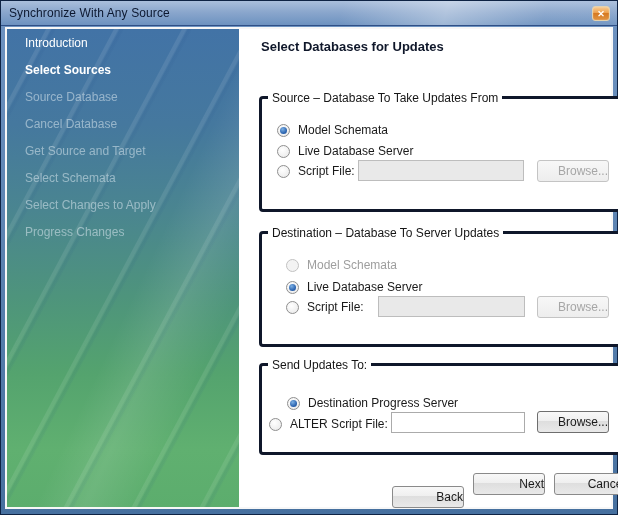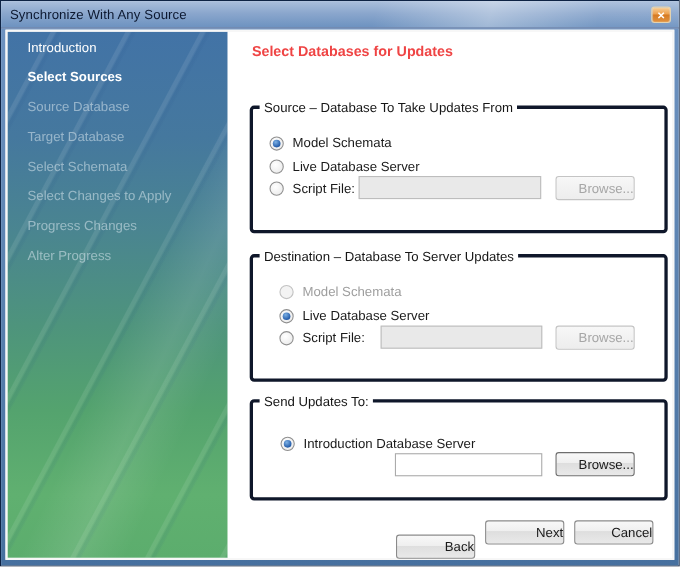--- a/index.html
+++ b/index.html
@@ -41,21 +41,21 @@
     padding:1px 4px 5px 4px;
   }
   .content-box {
     width:100%; height:100%;
     border:2px solid #f7f7f7;
     display:flex; background:#fff;
   }
 
   
   .sidebar {
-    width:200px; position:relative; overflow:hidden; flex:none;
+    width:232px; position:relative; overflow:hidden; flex:none;
     background:linear-gradient(180deg,#4273a6 0%,#45789e 20%,#4a8590 38%,#4e947c 56%,#54a36e 72%,#60b070 88%,#5cad6d 100%);
   }
   .sidebar::before {
     content:""; position:absolute; inset:0; pointer-events:none;
     background:
       linear-gradient(115deg, rgba(255,255,255,0) 55%, rgba(255,255,255,0.10) 66%, rgba(255,255,255,0) 78%),
       repeating-linear-gradient(118deg, rgba(255,255,255,0) 0px, rgba(255,255,255,0) 34px,
         rgba(255,255,255,0.09) 35px, rgba(255,255,255,0.09) 38px,
         rgba(30,70,130,0.08) 40px, rgba(30,70,130,0.08) 42px,
         rgba(255,255,255,0) 44px, rgba(255,255,255,0) 60px);
@@ -65,21 +65,21 @@
     height:27px; display:flex; align-items:center; padding-left:18px;
     font-size:12px; color:#ffffff; white-space:nowrap;
   }
   .step.current { font-weight:bold; }
   .step.pending { color:rgba(219,231,238,0.55); }
 
   
   .main { flex:1; position:relative; background:#fff; }
   .heading {
     position:absolute; left:22px; top:10px;
-    font-size:13px; font-weight:bold; color:#ef4444;
+    font-size:13px; font-weight:bold; color:#0f172a;
   }
 
   .group {
     position:absolute; left:20px; width:380px;
     border:3px solid #0f172a; border-radius:4px; background:#fff;
   }
   .group-label {
     position:absolute; top:-8px; left:6px;
     background:#fff; padding:0 4px; font-size:12px; color:#161616; white-space:nowrap;
   }
@@ -148,25 +148,25 @@
   </div>
 
   <div class="body-frame">
     <div class="content-box">
 
       <div class="sidebar">
         <div class="steps">
           <div class="step done">Introduction</div>
           <div class="step current">Select Sources</div>
           <div class="step pending">Source Database</div>
-          <div class="step pending">Target Database</div>
+          <div class="step pending">Cancel Database</div>
+          <div class="step pending">Get Source and Target</div>
           <div class="step pending">Select Schemata</div>
           <div class="step pending">Select Changes to Apply</div>
           <div class="step pending">Progress Changes</div>
-          <div class="step pending">Alter Progress</div>
         </div>
       </div>
 
       <div class="main">
 
         <div class="heading">Select Databases for Updates</div>
 
         <div class="group g1">
           <span class="group-label">Source – Database To Take Updates From</span>
           <label class="row" style="left:15px; top:21px;">
@@ -200,21 +200,25 @@
             <span class="lbl">Script File:</span>
           </label>
           <input type="text" class="field f2" disabled="" value="" style="">
           <button class="btn disabled browse2">Browse...</button>
         </div>
 
         <div class="group g3">
           <span class="group-label">Send Updates To:</span>
           <label class="row" style="left:25px; top:27px;">
             <span class="radio checked"></span>
-            <span class="lbl">Introduction Database Server</span>
+            <span class="lbl">Destination Progress Server</span>
+          </label>
+          <label class="row" style="left:7px; top:48px;">
+            <span class="radio"></span>
+            <span class="lbl">ALTER Script File:</span>
           </label>
           <input type="text" class="field f3" value="" style="">
           <button class="btn browse3">Browse...</button>
         </div>
 
         <button class="btn btn-back">Back</button>
         <button class="btn btn-next">Next</button>
         <button class="btn btn-cancel">Cancel</button>
 
       </div>

